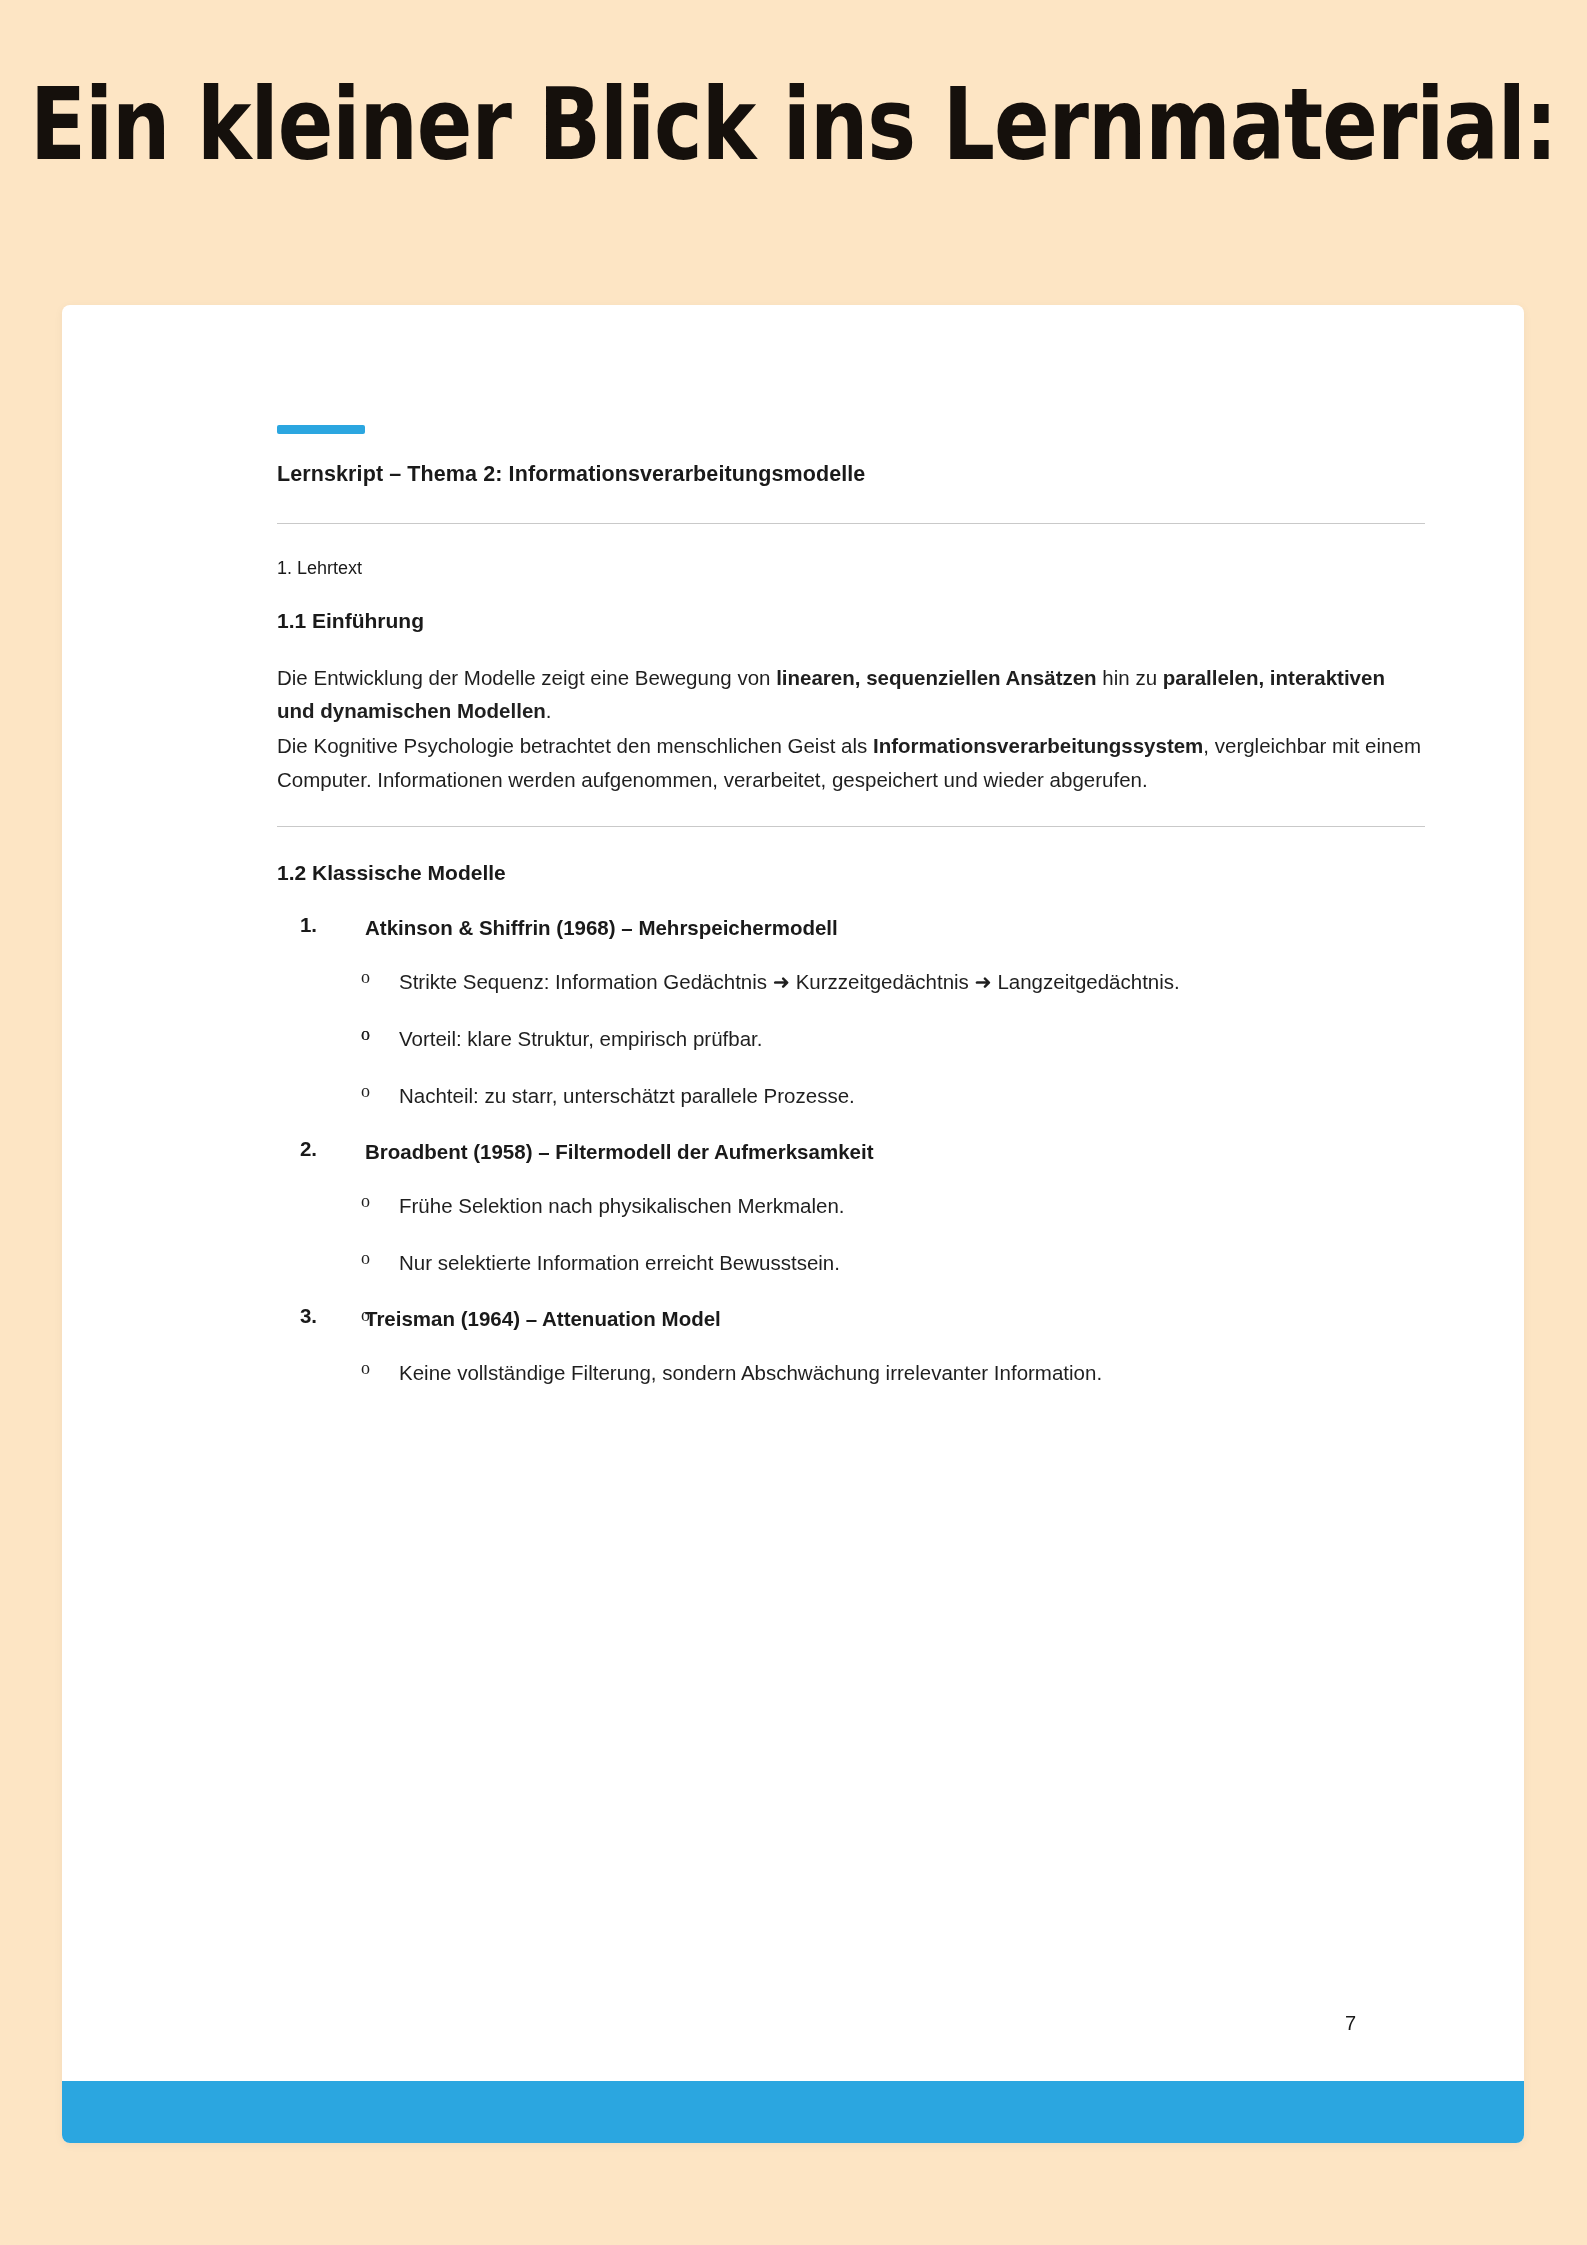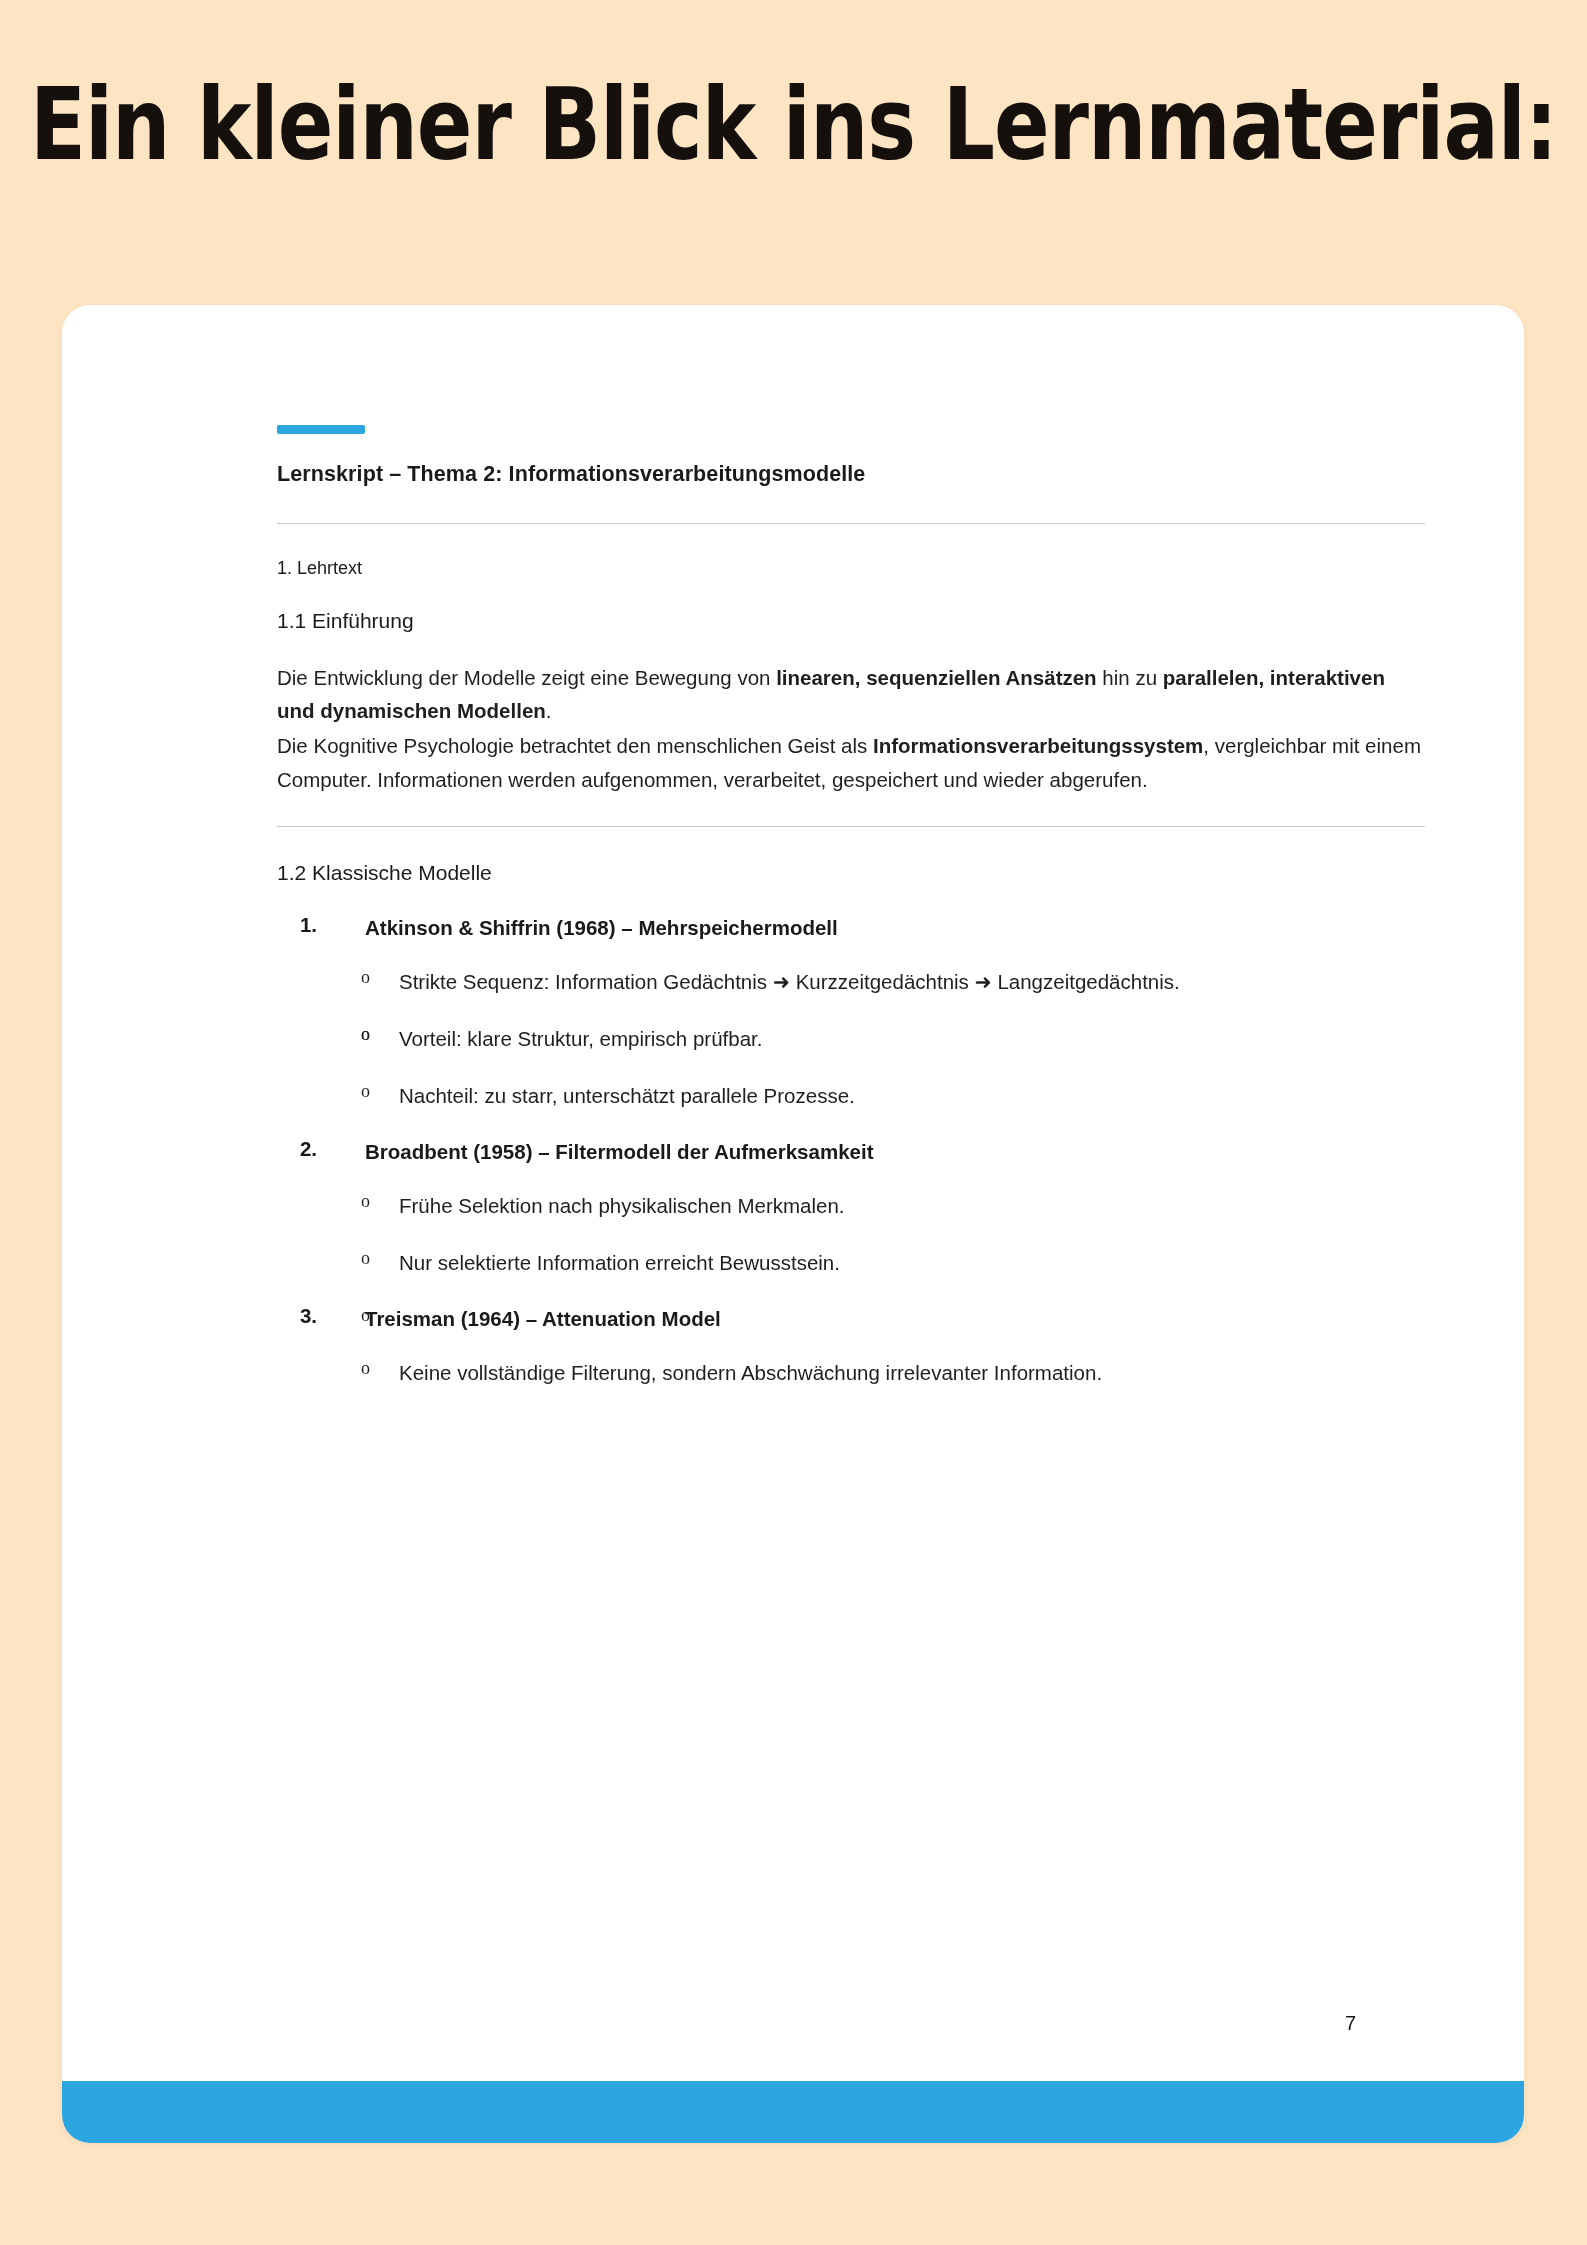--- a/index.html
+++ b/index.html
@@ -32,21 +32,21 @@
     transform-origin: left top;
   }
 
   .doc-card {
     position: absolute;
     left: 62px;
     top: 305px;
     width: 1462px;
     height: 1838px;
     background: #ffffff;
-    border-radius: 28px;
+    border-radius: 8px;
     box-shadow: 0 2px 10px rgba(0,0,0,0.05);
     overflow: hidden;
   }
 
   .doc-inner {
     position: absolute;
     left: 215px;
     top: 120px;
     width: 1148px;
   }
@@ -76,21 +76,21 @@
 
   .h1 {
     font-size: 18px;
     font-weight: normal;
     color: #1a1a1a;
     margin-bottom: 30px;
   }
 
   .h2 {
     font-size: 21px;
-    font-weight: normal;
+    font-weight: bold;
     color: #1a1a1a;
     margin-bottom: 28px;
   }
 
   .para {
     font-size: 20.5px;
     color: #1f1f1f;
     line-height: 1.62;
     margin-bottom: 0;
   }

